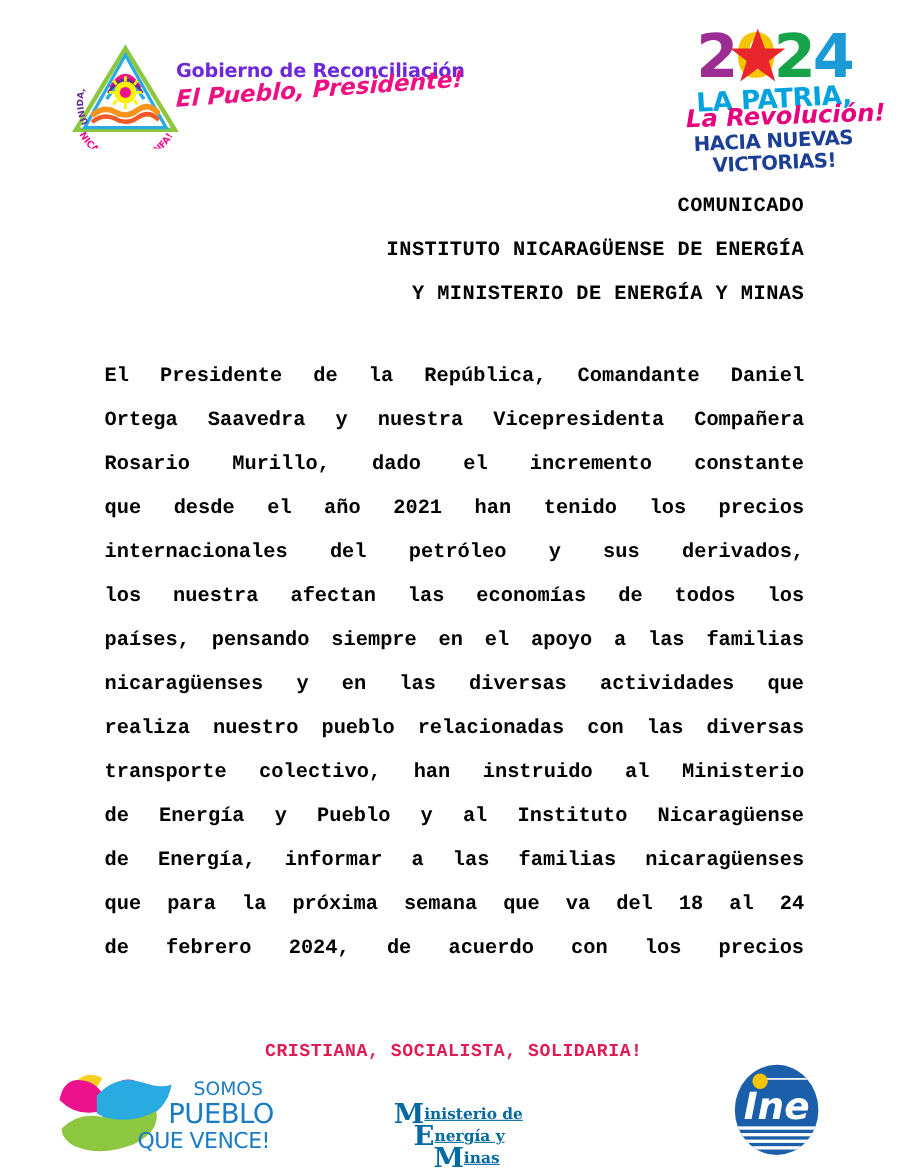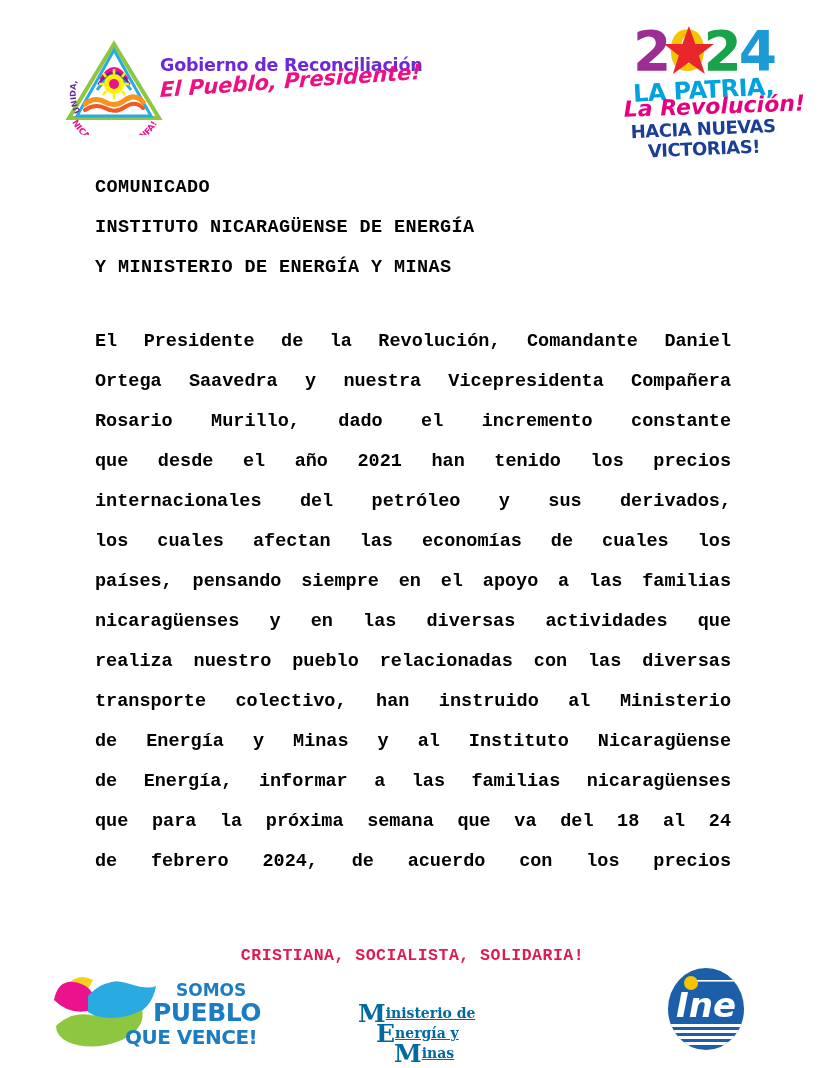--- a/index.html
+++ b/index.html
@@ -137,20 +137,21 @@
 
   
   .content {
     position: absolute;
     left: 95px;
     top: 168px;
     width: 636px;
   }
   .heading-block {
     margin: 0 0 34px 0;
+    text-align: right;
   }
   .heading-line {
     font-family: "Liberation Mono", "DejaVu Sans Mono", monospace;
     font-weight: bold;
     font-size: 18.5px;
     line-height: 40px;
     color: #000000;
     letter-spacing: 0.4px;
     white-space: nowrap;
   }
@@ -196,21 +197,21 @@
     left: 48px;
     top: 32px;
     width: 225px;
     height: 82px;
   }
   .pueblo-text {
     position: absolute;
     left: 95px;
     top: 12px;
     font-family: "DejaVu Sans", sans-serif;
-    font-weight: bold;
+    font-weight: normal;
     color: #1b7cc4;
     line-height: 1;
   }
   .pt-somos { font-size: 17px; letter-spacing: 0px; margin-left: 33px;}
   .pt-pueblo { font-size: 25px; letter-spacing: -0.5px; margin-left: 10px; margin-top: 1px;}
   .pt-vence { font-size: 20px; letter-spacing: -0.5px; margin-top: 2px; margin-left: -18px;}
 
   
   .mem-logo {
     position: absolute;
@@ -310,31 +311,31 @@
 
   <div class="content">
 
     <div class="heading-block">
       <div class="heading-line">COMUNICADO</div>
       <div class="heading-line">INSTITUTO NICARAGÜENSE DE ENERGÍA</div>
       <div class="heading-line">Y MINISTERIO DE ENERGÍA Y MINAS</div>
     </div>
 
     <div class="para">
-      <span class="tline">El Presidente de la Revolución, Comandante Daniel</span>
+      <span class="tline">El Presidente de la República, Comandante Daniel</span>
       <span class="tline">Ortega Saavedra y nuestra Vicepresidenta Compañera</span>
       <span class="tline">Rosario Murillo, dado el incremento constante</span>
       <span class="tline">que desde el año 2021 han tenido los precios</span>
       <span class="tline">internacionales del petróleo y sus derivados,</span>
-      <span class="tline">los cuales afectan las economías de cuales los</span>
+      <span class="tline">los nuestra afectan las economías de todos los</span>
       <span class="tline">países, pensando siempre en el apoyo a las familias</span>
       <span class="tline">nicaragüenses y en las diversas actividades que</span>
       <span class="tline">realiza nuestro pueblo relacionadas con las diversas</span>
       <span class="tline">transporte colectivo, han instruido al Ministerio</span>
-      <span class="tline">de Energía y Minas y al Instituto Nicaragüense</span>
+      <span class="tline">de Energía y Pueblo y al Instituto Nicaragüense</span>
       <span class="tline">de Energía, informar a las familias nicaragüenses</span>
       <span class="tline">que para la próxima semana que va del 18 al 24</span>
       <span class="tline">de febrero 2024, de acuerdo con los precios</span>
     </div>
   </div>
 
   <div class="footer">
 
     <div class="slogan">CRISTIANA, SOCIALISTA, SOLIDARIA!</div>
 

